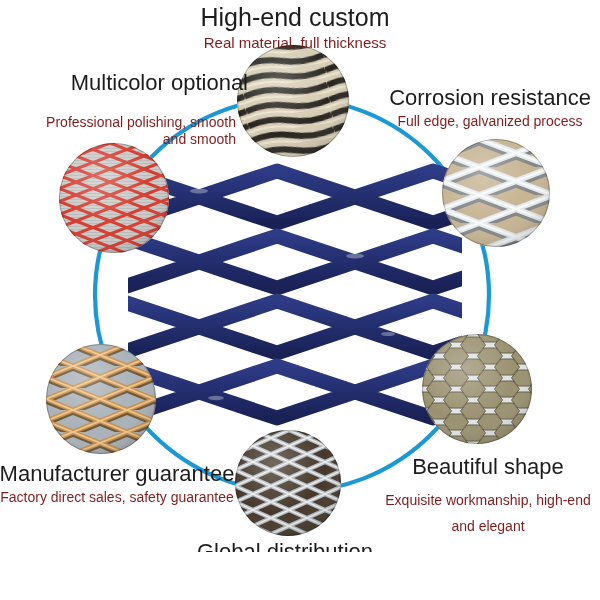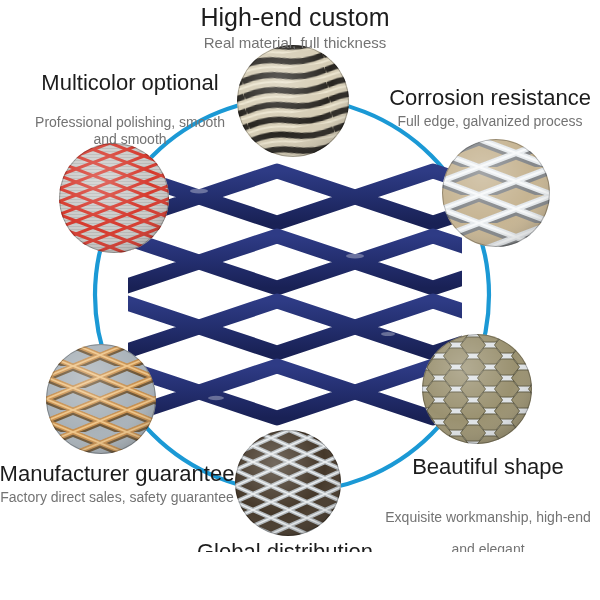--- a/index.html
+++ b/index.html
@@ -3,33 +3,33 @@
 <meta charset="utf-8">
 <style>
   html,body{margin:0;padding:0;background:#ffffff;}
   .stage{
     position:relative;width:600px;height:552px;background:#ffffff;
     font-family:"Liberation Sans",sans-serif;overflow:hidden;padding-left:48px;
   }
   .abs{position:absolute;}
   .feature{position:absolute;text-align:center;color:#1c1c1c;}
   .feature .title{font-size:22px;line-height:24px;font-weight:400;}
-  .feature .sub{font-size:14px;line-height:17px;margin-top:3px;color:#737373;}
+  .feature .sub{font-size:14px;line-height:17px;margin-top:3px;color:#7f1d1d;}
   .nowrap{white-space:nowrap;}
   .f-top{left:133px;top:3px;width:324px;}
   .f-top .title{font-size:25px;line-height:28px;}
   .f-top .sub{font-size:15px;}
-  .f-topleft{left:12px;top:71px;width:236px;}
+  .f-topleft{left:12px;top:71px;width:236px;text-align:right;}
   .f-topleft .sub{max-width:212px;margin:19px auto 0;}
   .f-topright{left:378px;top:86px;width:224px;}
   .f-bottomleft{left:-9px;top:462px;width:252px;}
   .f-bottom{left:113px;top:539px;width:344px;}
   .f-bottom .title{line-height:26px;}
   .f-bottomright{left:372px;top:455px;width:232px;}
-  .f-bottomright .sub{max-width:222px;margin:22px auto 0;line-height:32px;}
+  .f-bottomright .sub{max-width:222px;margin:8px auto 0;line-height:26px;}
   .ring{left:90px;top:93px;}
   .product{left:128px;top:162px;}
 </style>
 </head>
 <body>
 
 <div class="stage">
 
   <svg width="0" height="0" style="position:absolute" aria-hidden="true">
     <defs>

